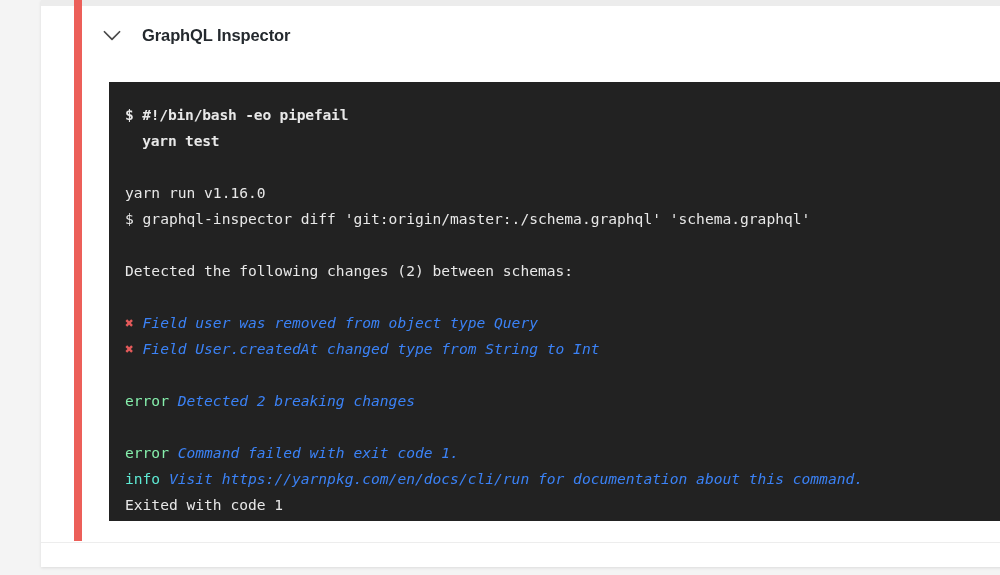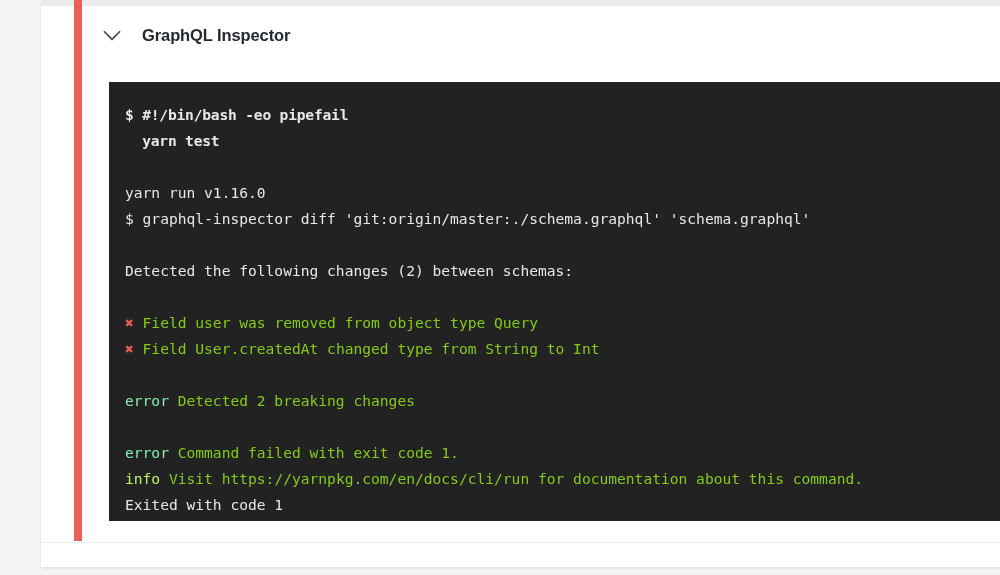--- a/index.html
+++ b/index.html
@@ -104,26 +104,26 @@
     white-space: pre;
   }
   .log-line.blank {
     height: 26px;
   }
   .log-line.bold {
     font-weight: bold;
     letter-spacing: -0.2px;
   }
   .tok-error { color: #86efac; }
-  .tok-info  { color: #bef264; }
+  .tok-info  { color: #5eead4; }
   .tok-cross {
     color: #e35a5a;
     font-weight: bold;
   }
-  .tok-plain { color: #84cc16; }
+  .tok-plain { color: #3b82f6; font-style: italic; }
 
   
   .card-divider {
     position: absolute;
     left: 0;
     top: 542px;
     width: 100%;
     height: 1px;
     background: #ededed;
   }

